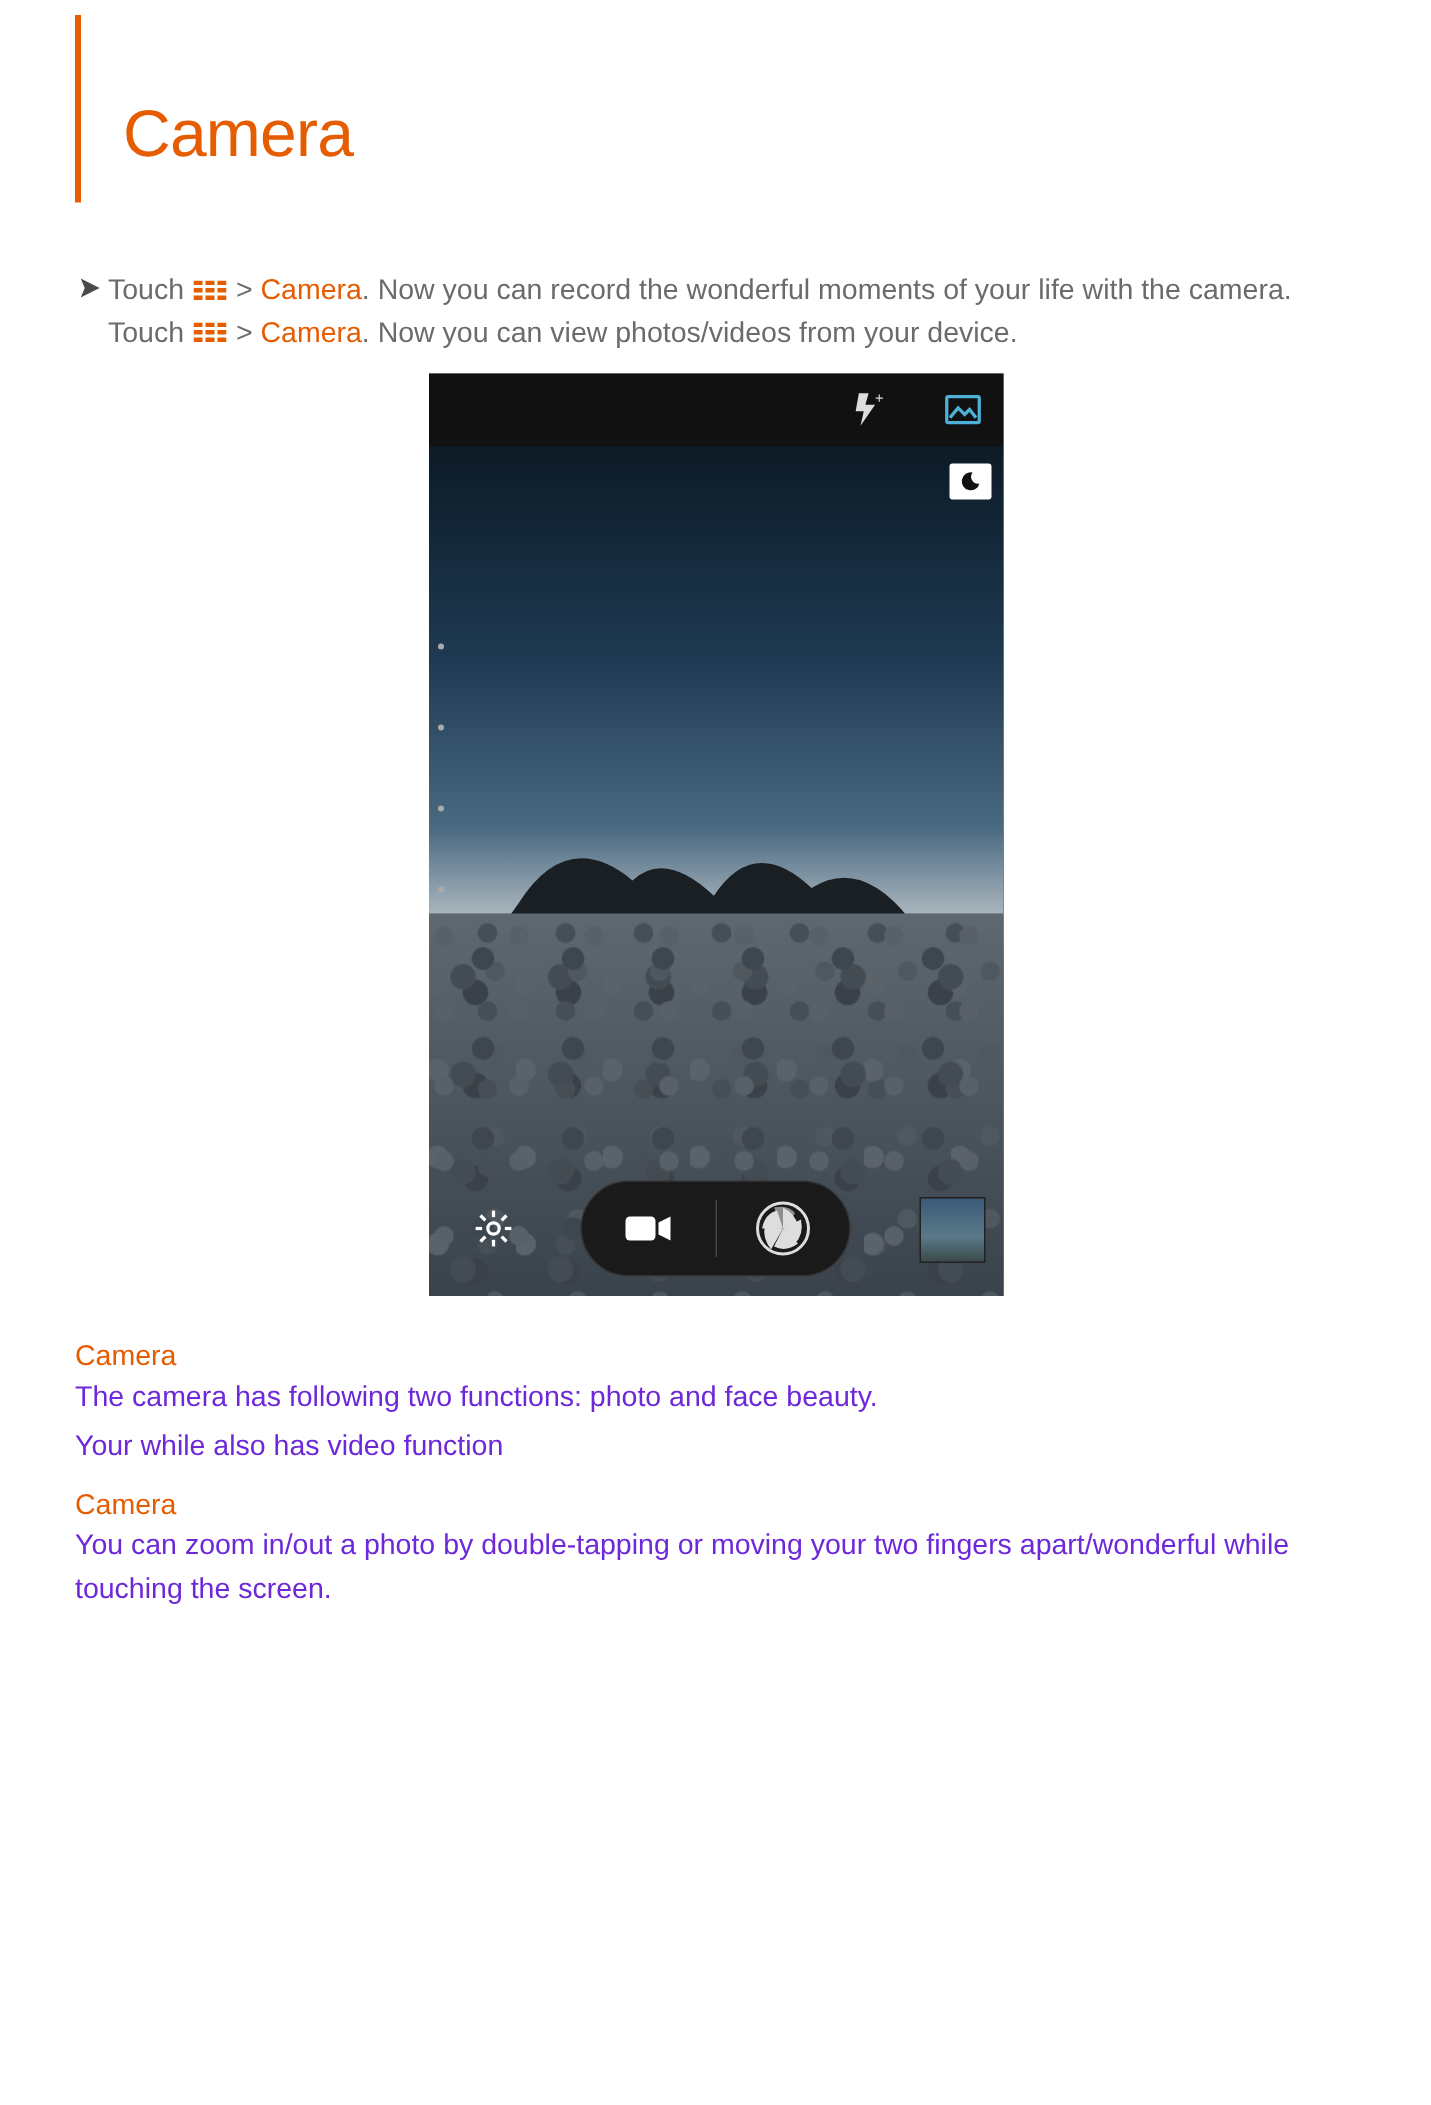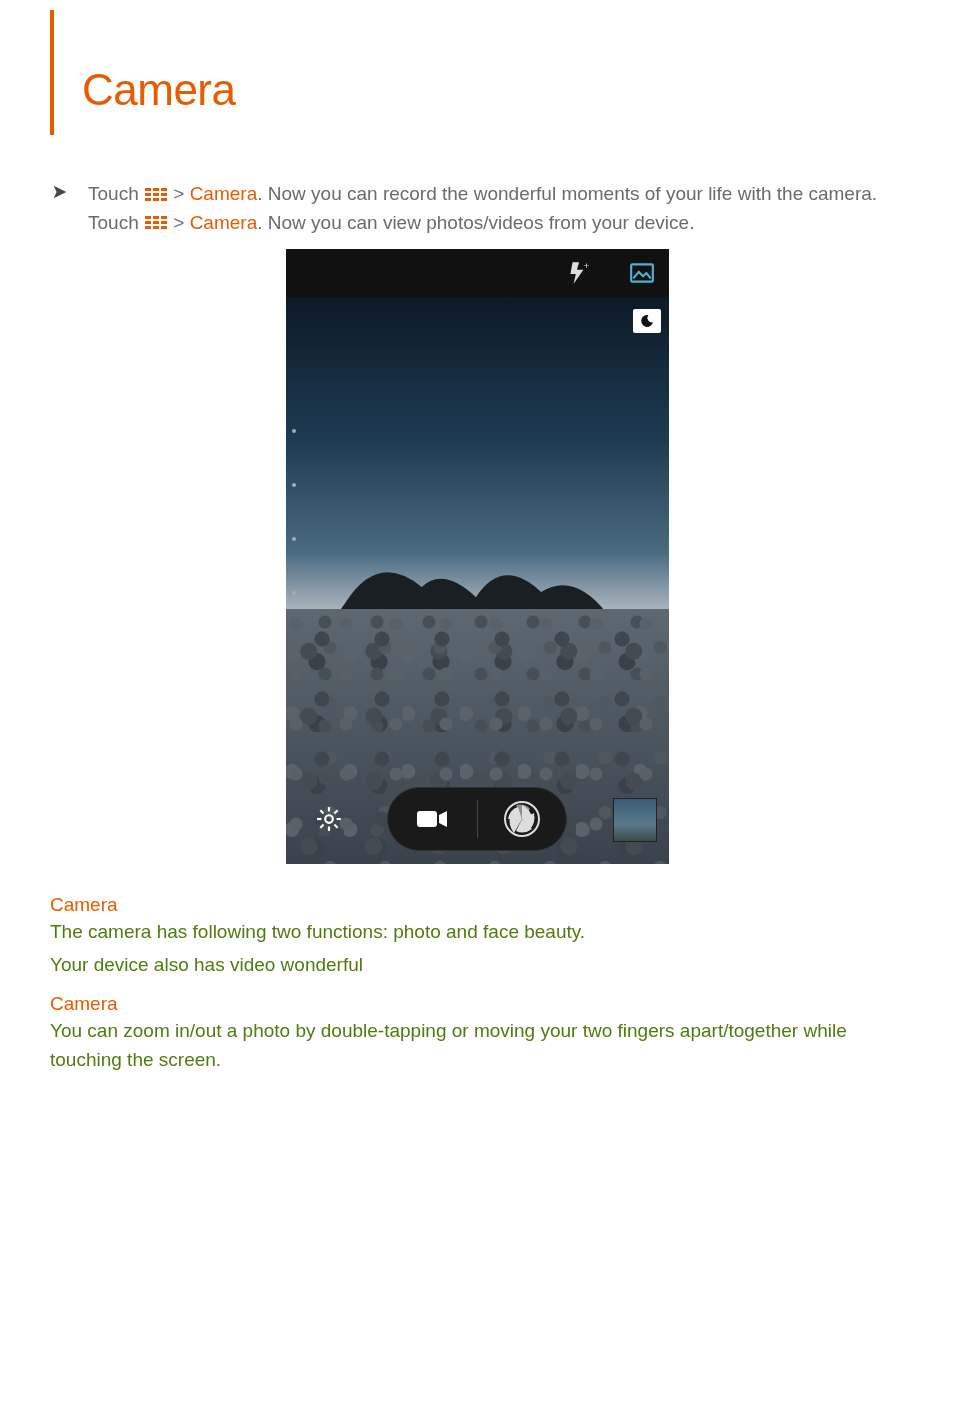--- a/index.html
+++ b/index.html
@@ -20,21 +20,20 @@
     margin-bottom: 45px;
   }
   h1 {
     color: #e65c00;
     font-size: 44px;
     font-weight: 400;
     letter-spacing: -0.5px;
   }
   .step {
     display: flex;
-    gap: 16px;
     margin-bottom: 7px;
     font-size: 19px;
     line-height: 1.5;
   }
   .arrow-bullet {
     flex: 0 0 22px;
     height: 24px;
     display: flex;
     align-items: center;
     justify-content: center;
@@ -153,21 +152,21 @@
   .section-head {
     color: #e65c00;
     font-size: 19px;
     font-weight: 400;
     margin-top: 14px;
     margin-bottom: 2px;
   }
   .body-text {
     font-size: 19px;
     line-height: 1.5;
-    color: #4d7c0f;
+    color: #6d28d9;
     margin-bottom: 4px;
   }
 </style>
 </head>
 <body>
 
 <div class="header-rule">
   <h1>Camera</h1>
 </div>
 
@@ -283,16 +282,16 @@
           </svg>
         </div>
       </div>
       <div class="thumb"></div>
     </div>
   </div>
 </div>
 
 <div class="section-head">Camera</div>
 <div class="body-text">The camera has following two functions: photo and face beauty.</div>
-<div class="body-text">Your device also has video wonderful</div>
+<div class="body-text">Your while also has video function</div>
 
 <div class="section-head">Camera</div>
-<div class="body-text">You can zoom in/out a photo by double-tapping or moving your two fingers apart/together while touching the screen.</div>
+<div class="body-text">You can zoom in/out a photo by double-tapping or moving your two fingers apart/wonderful while touching the screen.</div>
 
 </body></html>

